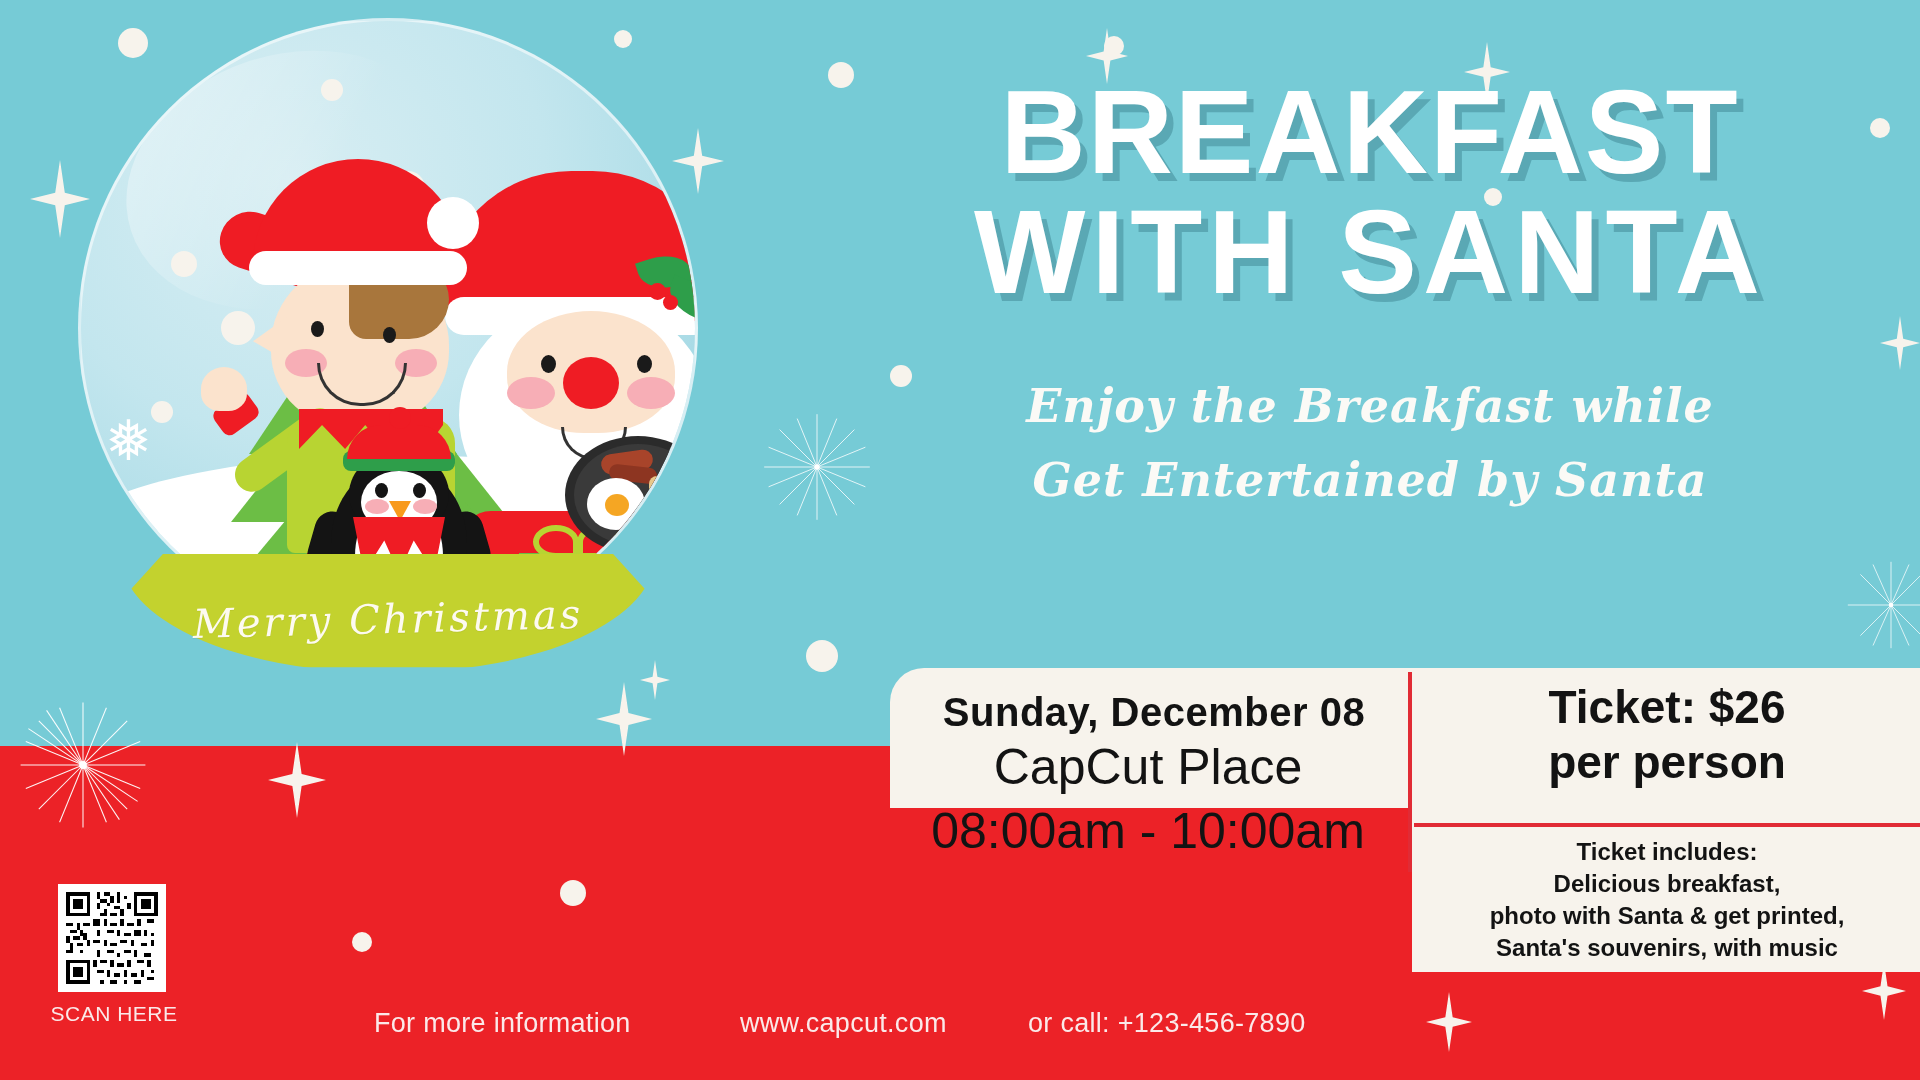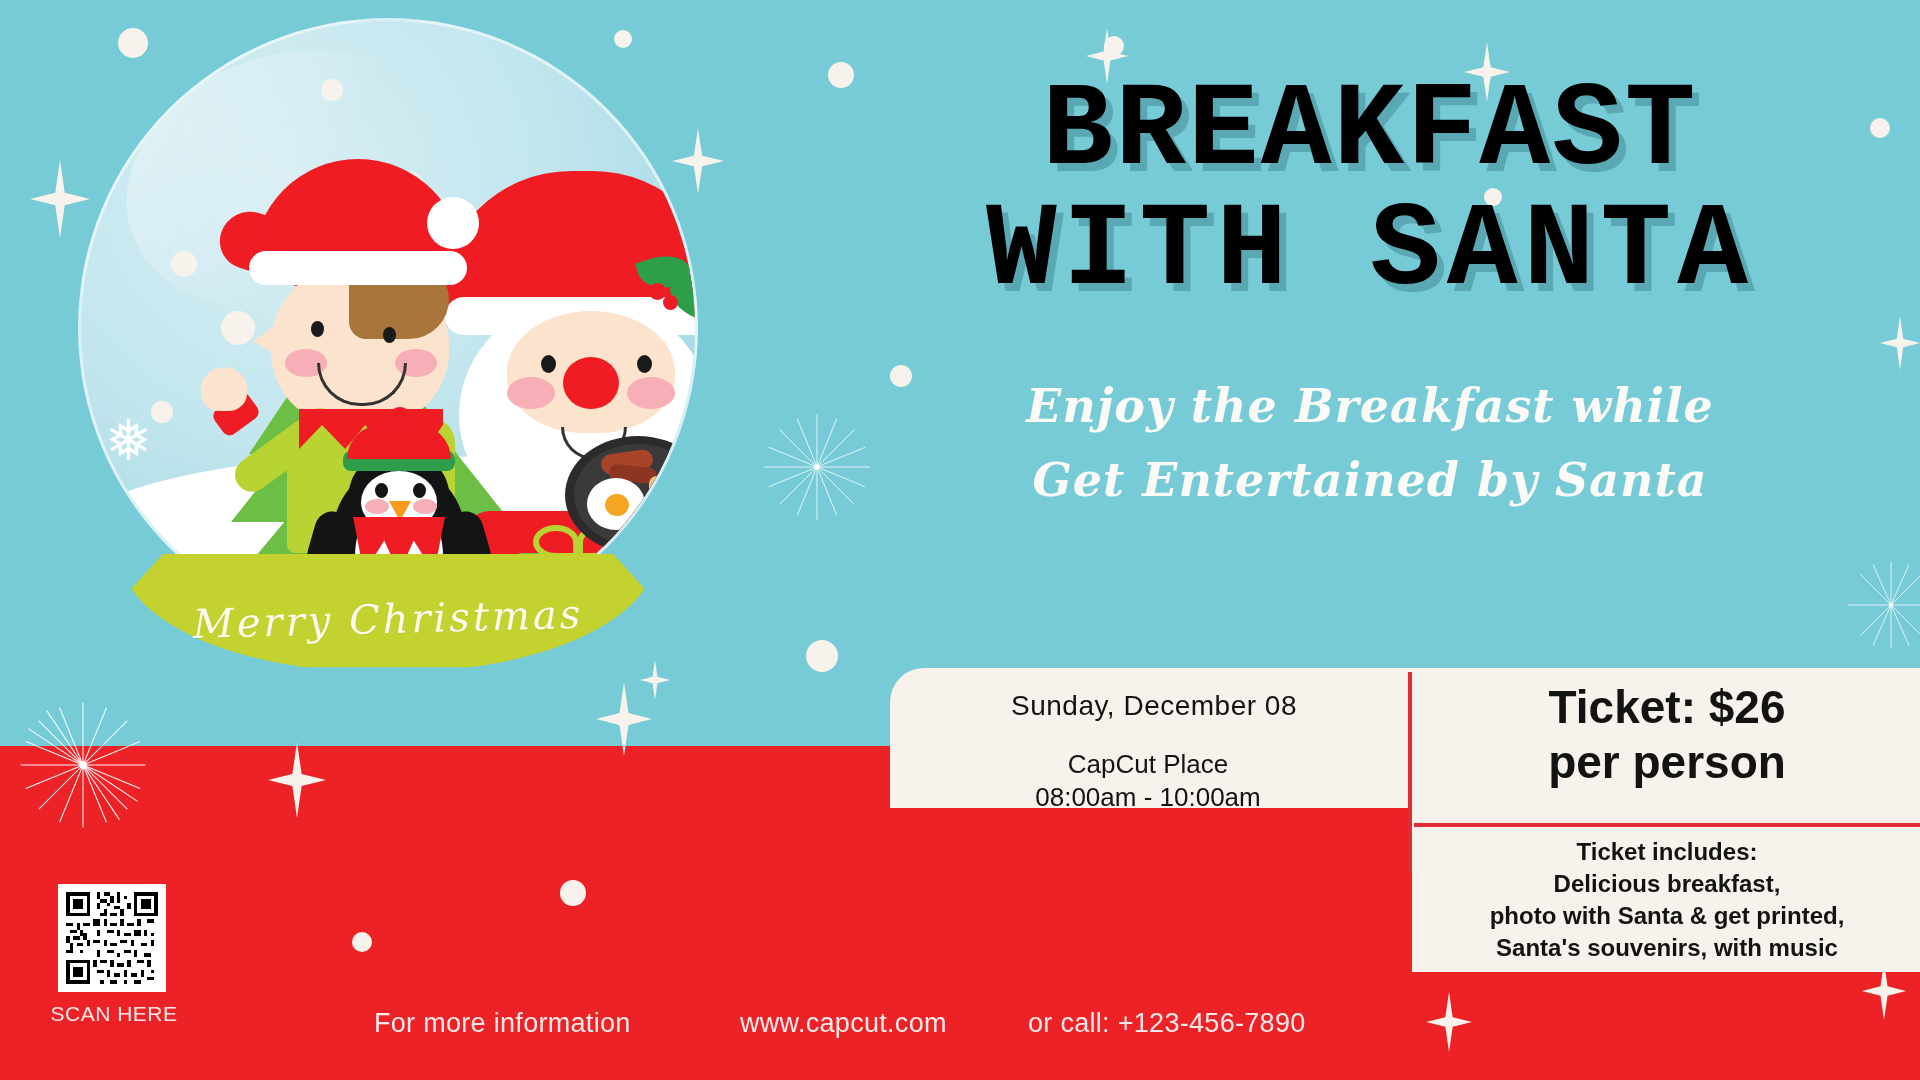--- a/index.html
+++ b/index.html
@@ -129,36 +129,36 @@
   .pan{position:absolute;left:0;top:0;width:146px;height:118px;background:#2b2b2b;border-radius:50%;}
   .pan-in{position:absolute;left:9px;top:8px;width:128px;height:102px;background:#3a3a3a;border-radius:50%;}
   .egg{position:absolute;left:22px;top:42px;width:58px;height:52px;background:#fff;border-radius:50%;}
   .yolk{position:absolute;left:40px;top:58px;width:24px;height:22px;background:#f5a623;border-radius:50%;}
   .bacon{position:absolute;left:36px;top:16px;width:52px;height:20px;background:#a8442a;border-radius:12px;transform:rotate(-8deg);}
   .bacon2{position:absolute;left:44px;top:30px;width:48px;height:16px;background:#8d3521;border-radius:12px;transform:rotate(6deg);}
   .toast{position:absolute;left:84px;top:40px;width:46px;height:52px;background:#e8c88b;border-radius:8px 8px 6px 6px;}
 
   
   .title{position:absolute;left:860px;top:72px;width:1020px;text-align:center;
-    font-family:Liberation Mono, monospace;font-weight:bold;color:#000000;
+    font-family:Liberation Sans, sans-serif;font-weight:bold;color:#ffffff;
     font-size:118px;line-height:1.02;letter-spacing:2px;
     text-shadow:7px 8px 0 #5aa8b4;}
   .title .l2{display:block;letter-spacing:6px;}
   .subtitle{position:absolute;left:860px;top:370px;width:1020px;text-align:center;
     font-family:"DejaVu Serif",serif;font-style:italic;font-weight:bold;color:#fbfaf6;
     font-size:46px;line-height:1.6;letter-spacing:1px;}
 
   
   .card{position:absolute;left:890px;top:668px;width:1030px;height:140px;background:#f7f3ec;
     border-radius:34px 0 0 0;}
   .card-ext{position:absolute;left:890px;top:746px;width:1030px;height:62px;background:#f7f3ec;}
   .card-div{position:absolute;left:1408px;top:672px;width:4px;height:200px;background:#e12b35;}
   .card-left{position:absolute;left:890px;top:690px;width:516px;text-align:center;color:#131313;}
-  .card-left .d1{font-size:28px;font-weight:normal;letter-spacing:.5px;padding-left:12px;}
-  .card-left .d2{font-size:26px;margin-top:26px;line-height:1.28;}
+  .card-left .d1{font-size:40px;font-weight:bold;letter-spacing:.5px;padding-left:12px;}
+  .card-left .d2{font-size:50px;line-height:1.28;}
   .card-right{position:absolute;left:1414px;top:680px;width:506px;text-align:center;color:#131313;}
   .card-right .price{font-size:46px;font-weight:bold;line-height:1.2;}
   .card-hr{position:absolute;left:1414px;top:823px;width:506px;height:4px;background:#e12b35;}
   .card-ext2{position:absolute;left:1412px;top:808px;width:508px;height:164px;background:#f7f3ec;}
   .includes{position:absolute;left:1414px;top:836px;width:506px;text-align:center;color:#131313;
     font-size:24px;line-height:1.34;font-weight:600;}
 
   
   .qr{position:absolute;left:58px;top:884px;width:108px;height:108px;background:#fff;padding:5px;box-sizing:border-box;}
   .qr svg{display:block;}

